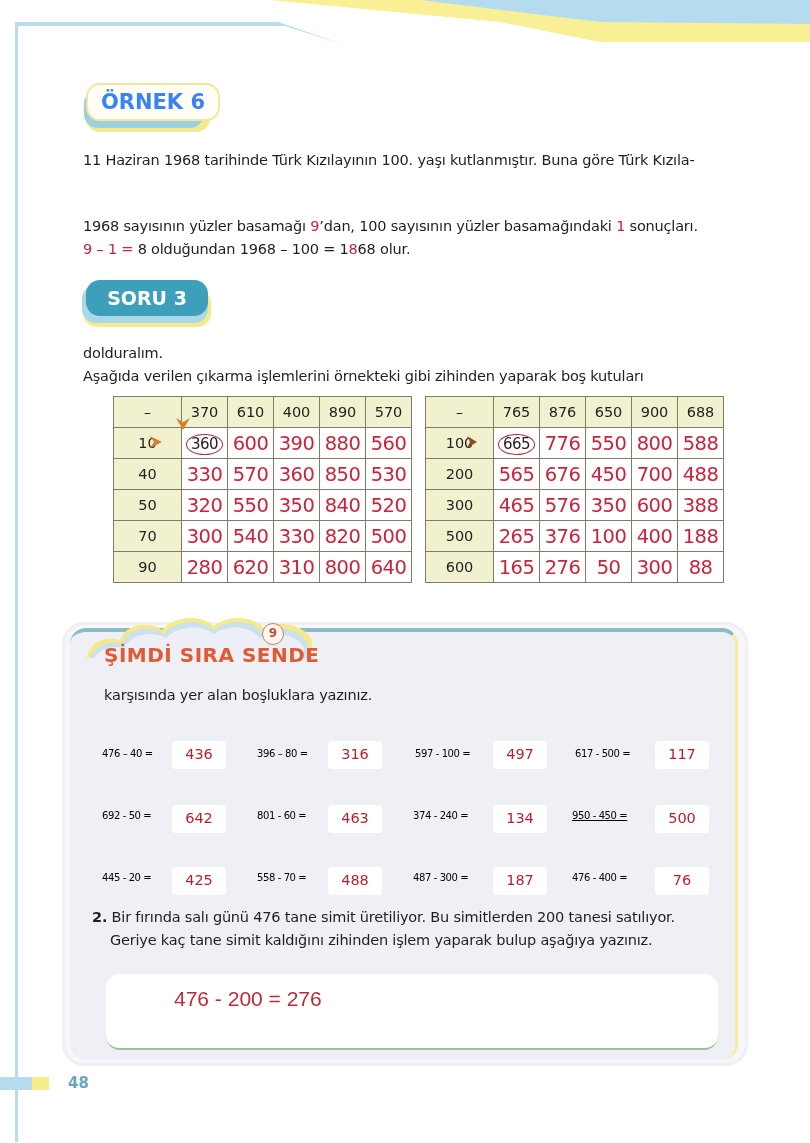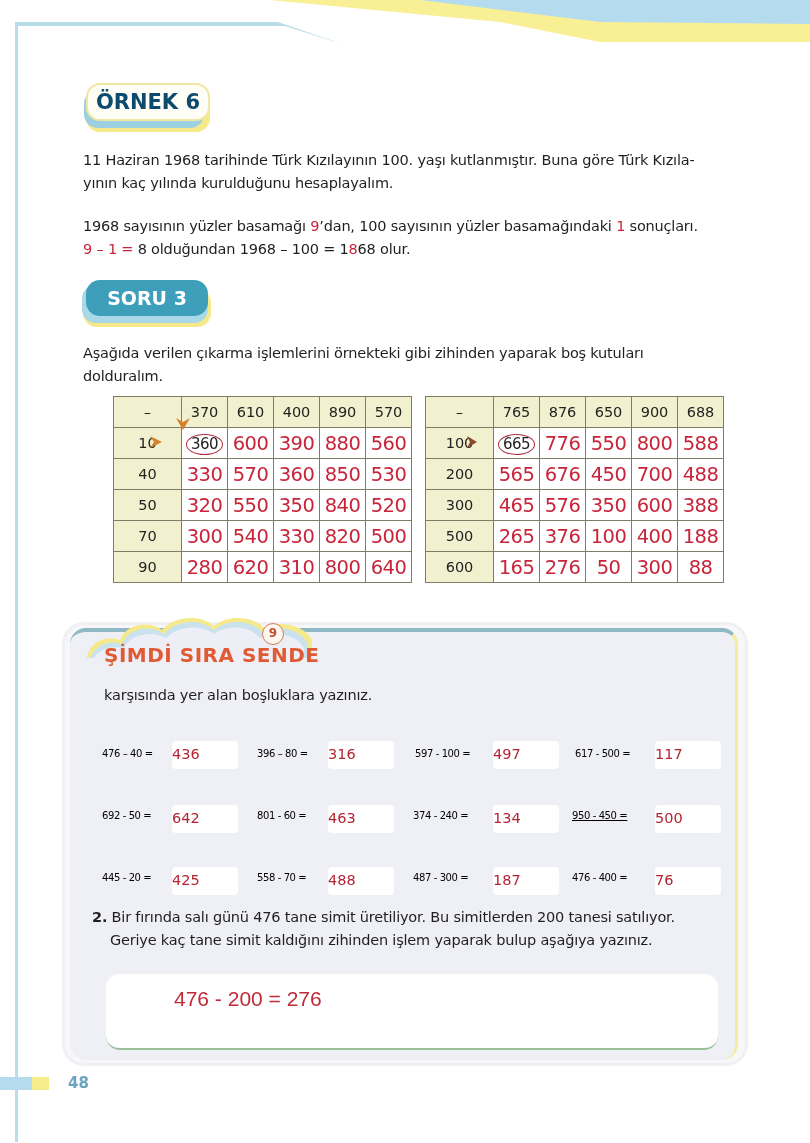--- a/index.html
+++ b/index.html
@@ -27,63 +27,62 @@
   table.sub td.val.circ span { display: inline-block; border: 1.5px solid #b12b3a; border-radius: 50%; padding: 0 4px; font-size: 15px; color: #1f1f1f; line-height: 19px; }
 
   
   .panel-outer { position: absolute; left: 62px; top: 622px; width: 686px; height: 444px; border-radius: 22px; background: #f7f7fa; border: 3px solid #f0f0f4; }
   .panel { position: absolute; left: 70px; top: 628px; width: 668px; height: 432px; border-radius: 16px; background: #efeff6; border-top: 4px solid #8fb9c4; border-right: 3px solid #f6ec9a; }
   .cloud { position: absolute; }
   .panel-title { position: absolute; left: 104px; top: 643px; font-size: 20px; font-weight: bold; color: #e05a34; letter-spacing: 0.5px; }
   .page-badge { position: absolute; left: 262px; top: 623px; width: 22px; height: 22px; border-radius: 50%; border: 1.5px solid #d67b58; color: #c0502f; font-size: 12px; font-weight: bold; text-align: center; line-height: 19px; background: #fdf7f0; }
 
   .eq { position: absolute; font-size: 10px; color: #000000; letter-spacing: -0.4px; text-align: center; }
-  .ans-box { position: absolute; width: 66px; height: 28px; background: #ffffff; border-radius: 4px; color: #b32433; font-size: 14.5px; text-align: left; line-height: 26px; }
+  .ans-box { position: absolute; width: 54px; height: 28px; background: #ffffff; border-radius: 4px; color: #b32433; font-size: 14.5px; text-align: center; line-height: 26px; }
 
   .answer-area { position: absolute; left: 106px; top: 974px; width: 612px; height: 76px; background: #ffffff; border-radius: 14px; border-bottom: 2px solid #9cc19a; }
   .answer-text { position: absolute; left: 174px; top: 987px; font-size: 21px; color: #c02a38; font-family: "Liberation Sans", sans-serif; }
 
   .footer-bar-blue { position: absolute; left: 0; top: 1077px; width: 32px; height: 13px; background: #b5dcee; }
   .footer-bar-yellow { position: absolute; left: 32px; top: 1077px; width: 17px; height: 13px; background: #f7ec8c; }
   .page-num { position: absolute; left: 68px; top: 1074px; font-size: 15px; font-weight: bold; color: #6aa5c0; }
 </style>
 </head>
 <body>
 
 <svg class="deco-top" viewBox="0 0 810 50" width="810" height="50">
   <polygon points="270,0 810,0 810,42 600,42 500,22" fill="#f9ef95"></polygon>
   <polygon points="420,0 810,0 810,24 600,22" fill="#b5dcee"></polygon>
   <polygon points="15,22 278,22 345,45 285,26 15,26" fill="#b7dcea"></polygon>
 </svg>
 <div class="margin-line"></div>
 
 <div class="pill-shadow1" style="left:86px;top:94px;width:124px;height:38px;background:#f6e98a;"></div>
 <div class="pill-shadow1" style="left:84px;top:90px;width:120px;height:38px;background:#9ccfe0;"></div>
-<div class="pill" style="left:86px;top:83px;width:124px;height:38px;background:#fefef6;border:2px solid #f2e7a2;color:#0c4a6e;font-size:21px;line-height:34px;">
+<div class="pill" style="left:86px;top:83px;width:134px;height:38px;background:#fefef6;border:2px solid #f2e7a2;color:#3b82f6;font-size:21px;line-height:34px;">
   <span>ÖRNEK 6</span>
 </div>
 
 <div class="text" style="left:83px;top:149px;">
   <div>11 Haziran 1968 tarihinde Türk Kızılayının 100. yaşı kutlanmıştır. Buna göre Türk Kızıla-</div>
-  <div>yının kaç yılında kurulduğunu hesaplayalım.</div>
 </div>
 <div class="text" style="left:83px;top:215px;">
   <div><span>1968 sayısının yüzler basamağı </span><span class="red">9</span><span>’dan, 100 sayısının yüzler basamağındaki </span><span class="red">1</span><span> sonuçları.</span></div>
   <div><span class="red">9 – 1 =</span><span> 8 olduğundan 1968 – 100 = 1</span><span class="red">8</span><span>68 olur.</span></div>
 </div>
 
 <div class="pill-shadow1" style="left:83px;top:289px;width:128px;height:38px;background:#f6e98a;"></div>
 <div class="pill-shadow1" style="left:82px;top:285px;width:126px;height:38px;background:#a9d8e8;"></div>
 <div class="pill" style="left:86px;top:280px;width:122px;height:36px;background:#3e9fbb;color:#ffffff;font-size:19px;line-height:36px;">
   <span>SORU 3</span>
 </div>
 
 <div class="text" style="left:83px;top:342px;">
+  <div>dolduralım.</div>
   <div>Aşağıda verilen çıkarma işlemlerini örnekteki gibi zihinden yaparak boş kutuları</div>
-  <div>dolduralım.</div>
 </div>
 
 <table class="sub" style="left:113px;top:396px;">
   <tbody>
       <tr>
     <td class="corner">–</td>
     <td class="hdr">370</td>
     <td class="hdr">610</td>
     <td class="hdr">400</td>
     <td class="hdr">890</td>

